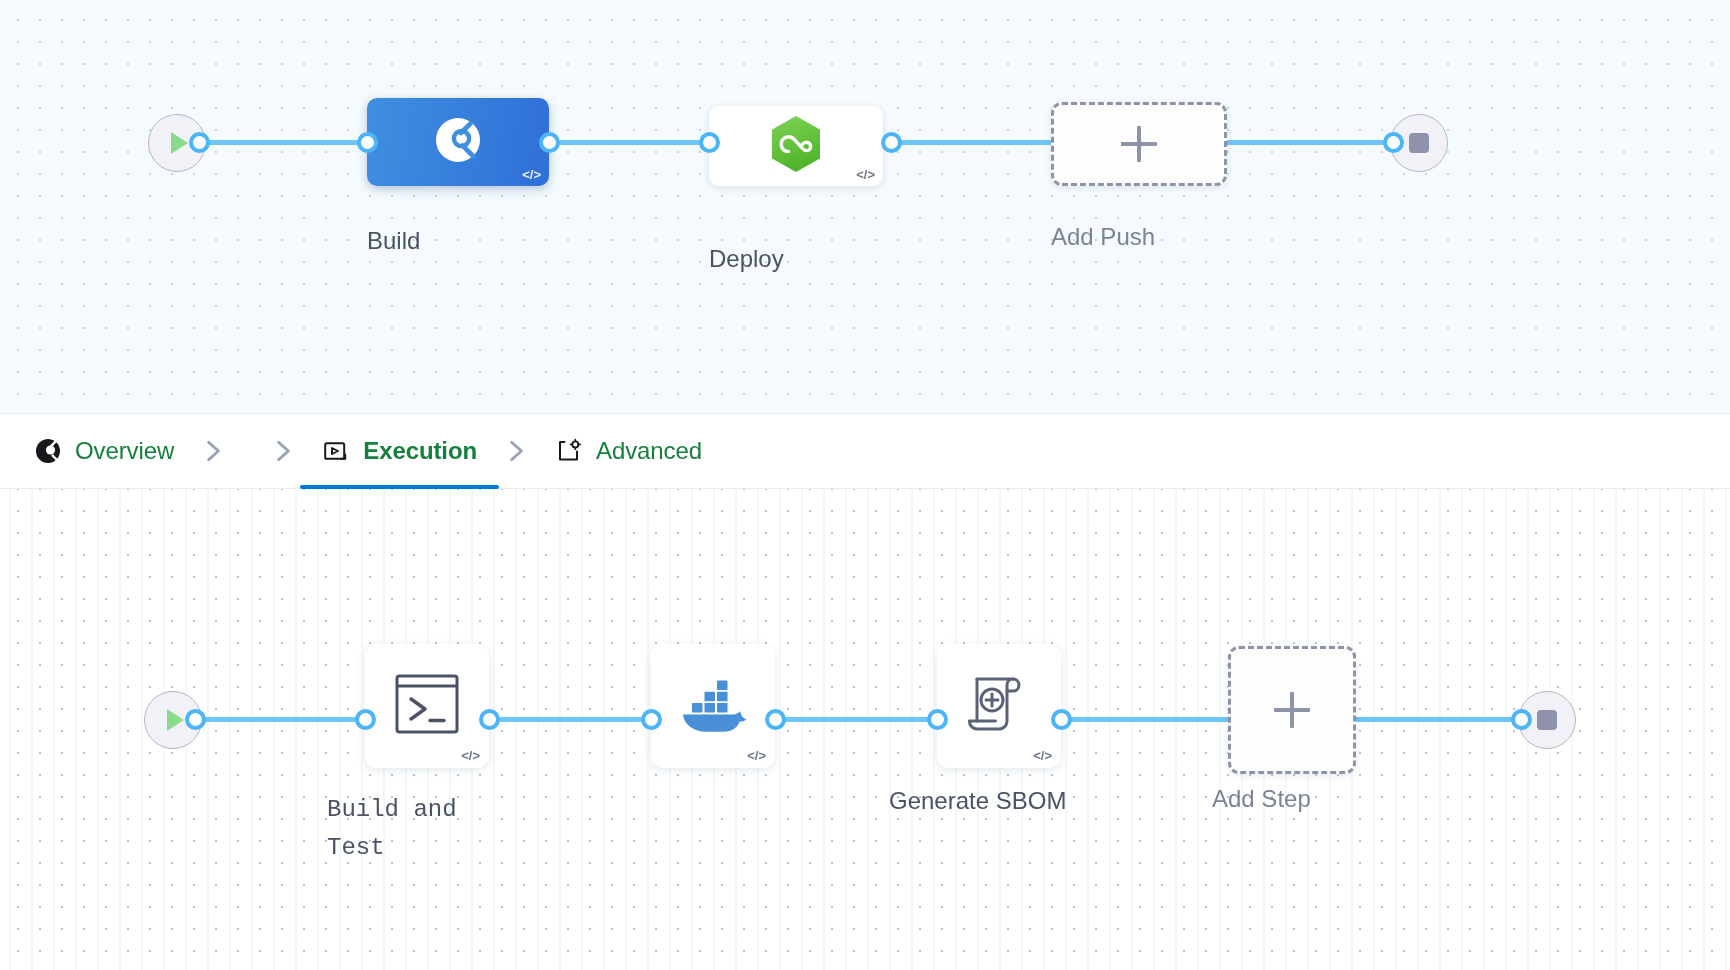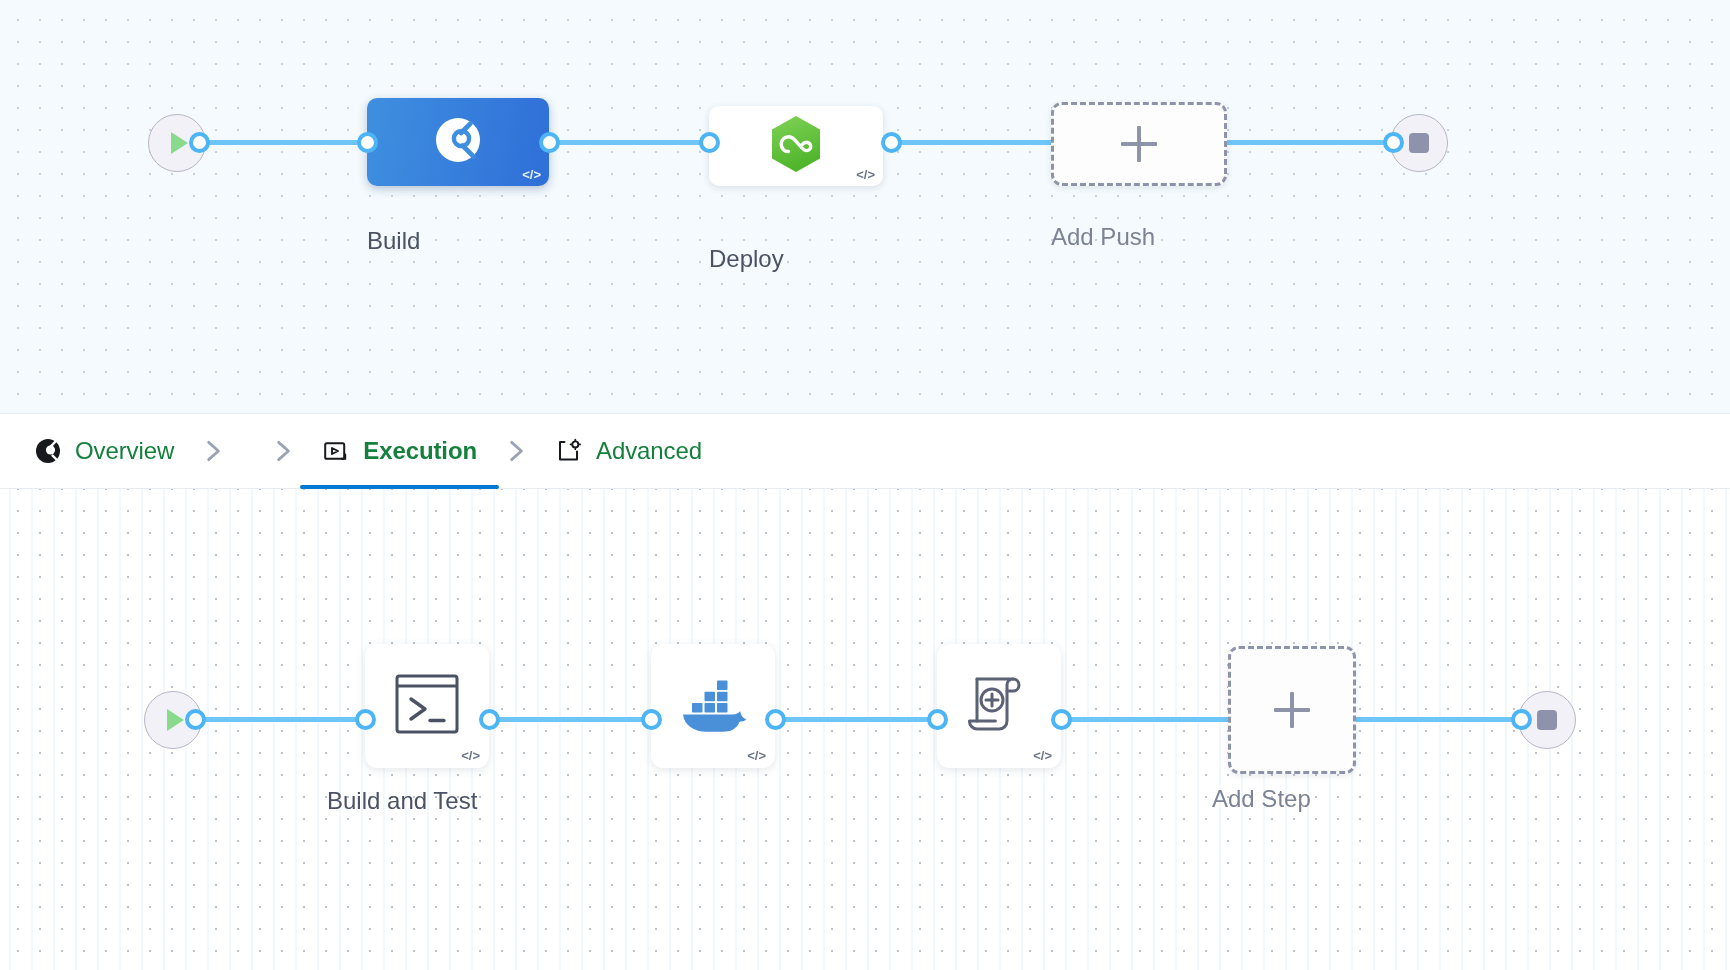--- a/index.html
+++ b/index.html
@@ -314,21 +314,21 @@
           <rect x="3" y="3" width="60" height="56" rx="2.5" fill="none" stroke="#4a5263" stroke-width="3"></rect>
           <path d="M3 13 L63 13" stroke="#4a5263" stroke-width="3"></path>
           <path d="M17 26 L31 36 L17 46" fill="none" stroke="#4a5263" stroke-width="3.4" stroke-linecap="round" stroke-linejoin="round"></path>
           <path d="M36 47.5 L50 47.5" stroke="#4a5263" stroke-width="3.4" stroke-linecap="round"></path>
         </svg>
       </span>
       <span class="codebadge">&lt;/&gt;</span>
     </div>
     <div class="port" style="left:355px; top:220px;"></div>
     <div class="port" style="left:479px; top:220px;"></div>
-    <div class="node-label" style="left:327px; top:293px; width:200px;">Build and Test</div>
+    <div class="node-label" style="left:327px; top:302px; width:200px;font-family:Liberation Mono, monospace;">Build and Test</div>
 
     <div class="step-card" style="left:651px; top:155px;">
       <span>
         <svg width="76" height="62" viewBox="0 0 76 62" aria-hidden="true">
           <g fill="#4a90d9">
             <rect x="17" y="30" width="10.5" height="9.5" rx="0.8"></rect>
             <rect x="29.5" y="30" width="10.5" height="9.5" rx="0.8"></rect>
             <rect x="42" y="30" width="10.5" height="9.5" rx="0.8"></rect>
             <rect x="29.5" y="18.8" width="10.5" height="9.5" rx="0.8"></rect>
             <rect x="42" y="18.8" width="10.5" height="9.5" rx="0.8"></rect>
@@ -351,20 +351,21 @@
             <path d="M12 8 v42"></path>
             <circle cx="27" cy="29" r="11"></circle>
             <path d="M27 23 v12 M21 29 h12"></path>
           </g>
         </svg>
       </span>
       <span class="codebadge">&lt;/&gt;</span>
     </div>
     <div class="port" style="left:927px; top:220px;"></div>
     <div class="port" style="left:1051px; top:220px;"></div>
+    <div class="node-label" style="left:889px; top:293px; width:220px;">Generate SBOM</div>
 
     <div class="dash-card" style="left:1228px; top:157px; width:128px; height:128px;">
       <span class="plus"></span>
     </div>
     <div class="node-label muted" style="left:1212px; top:291px; width:160px;">Add Step</div>
 
     <div class="terminus" style="left:1518px; top:202px;">
       <div class="sq-stop"></div>
     </div>
     <div class="port" style="left:1511px; top:220px;"></div>

